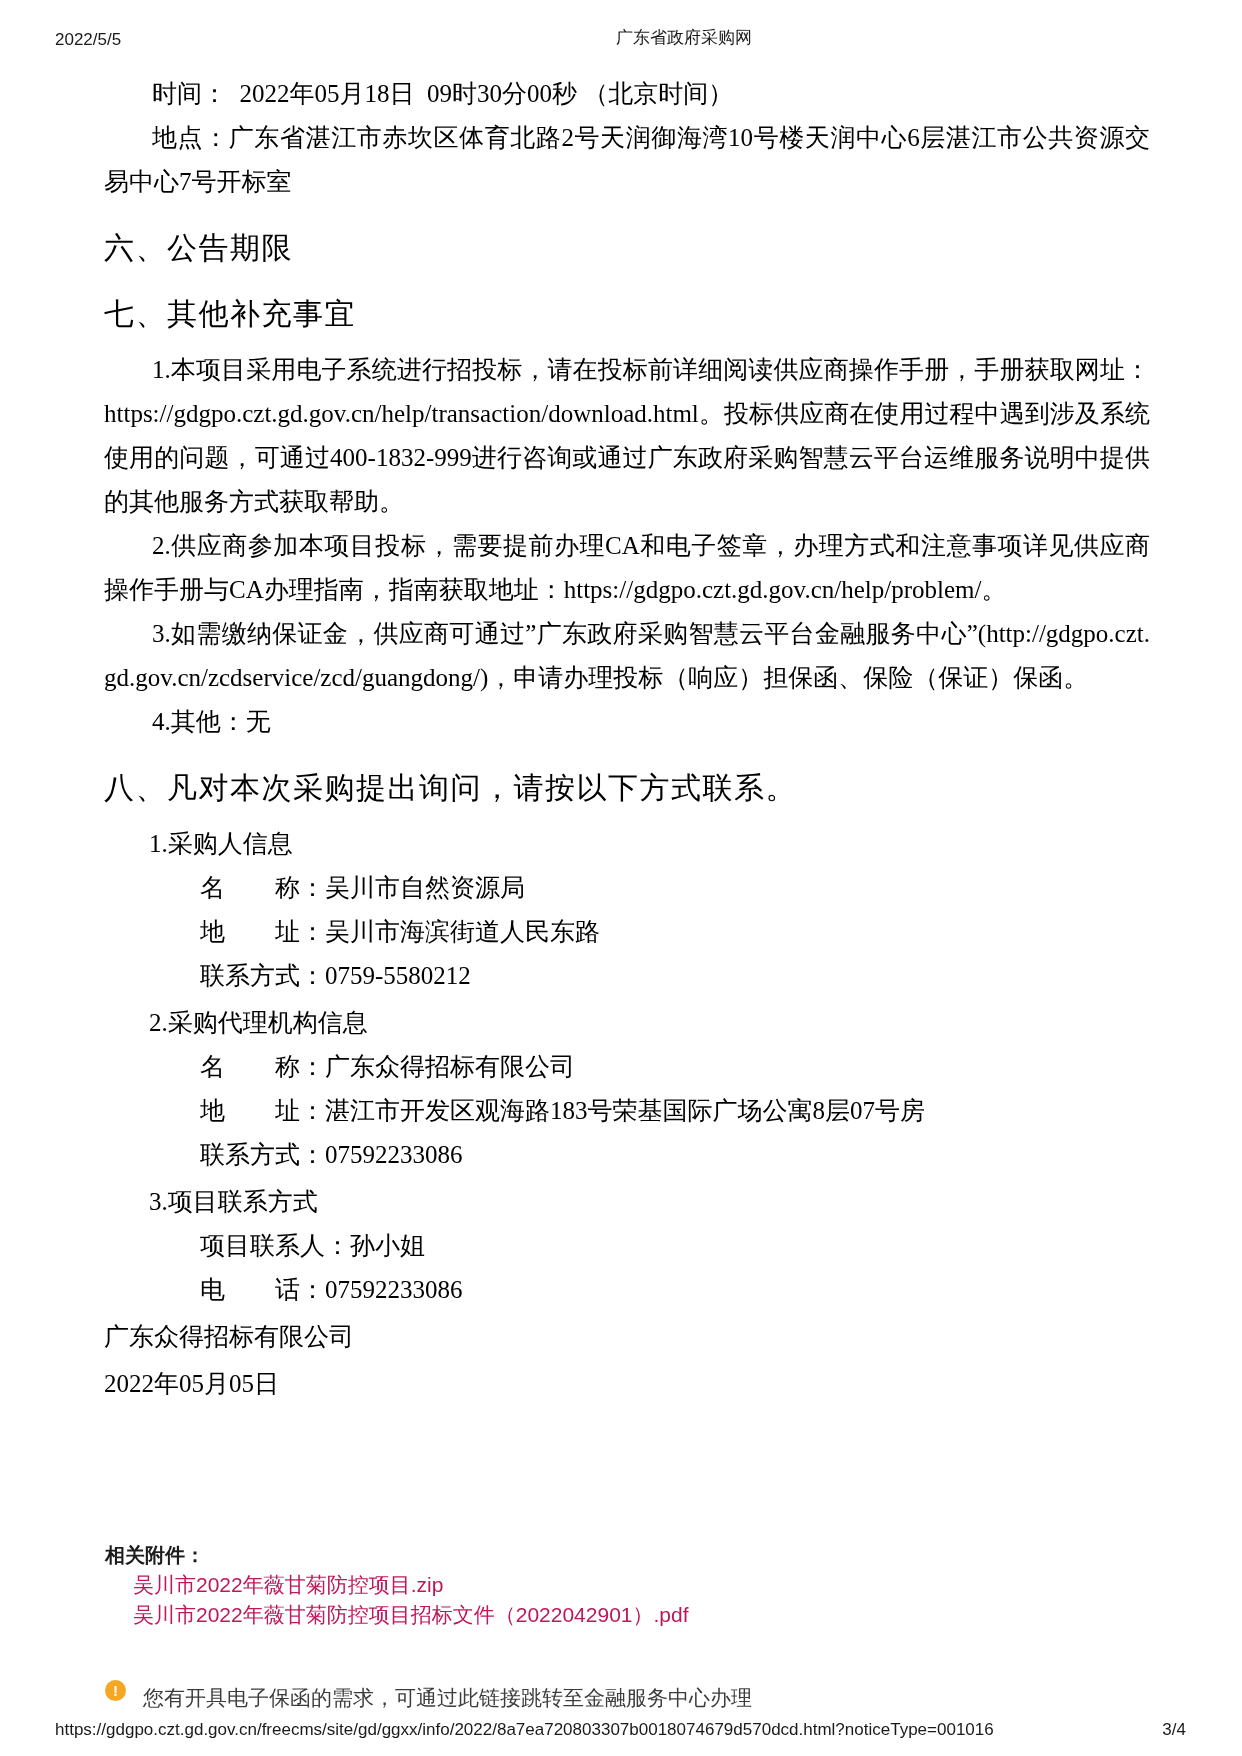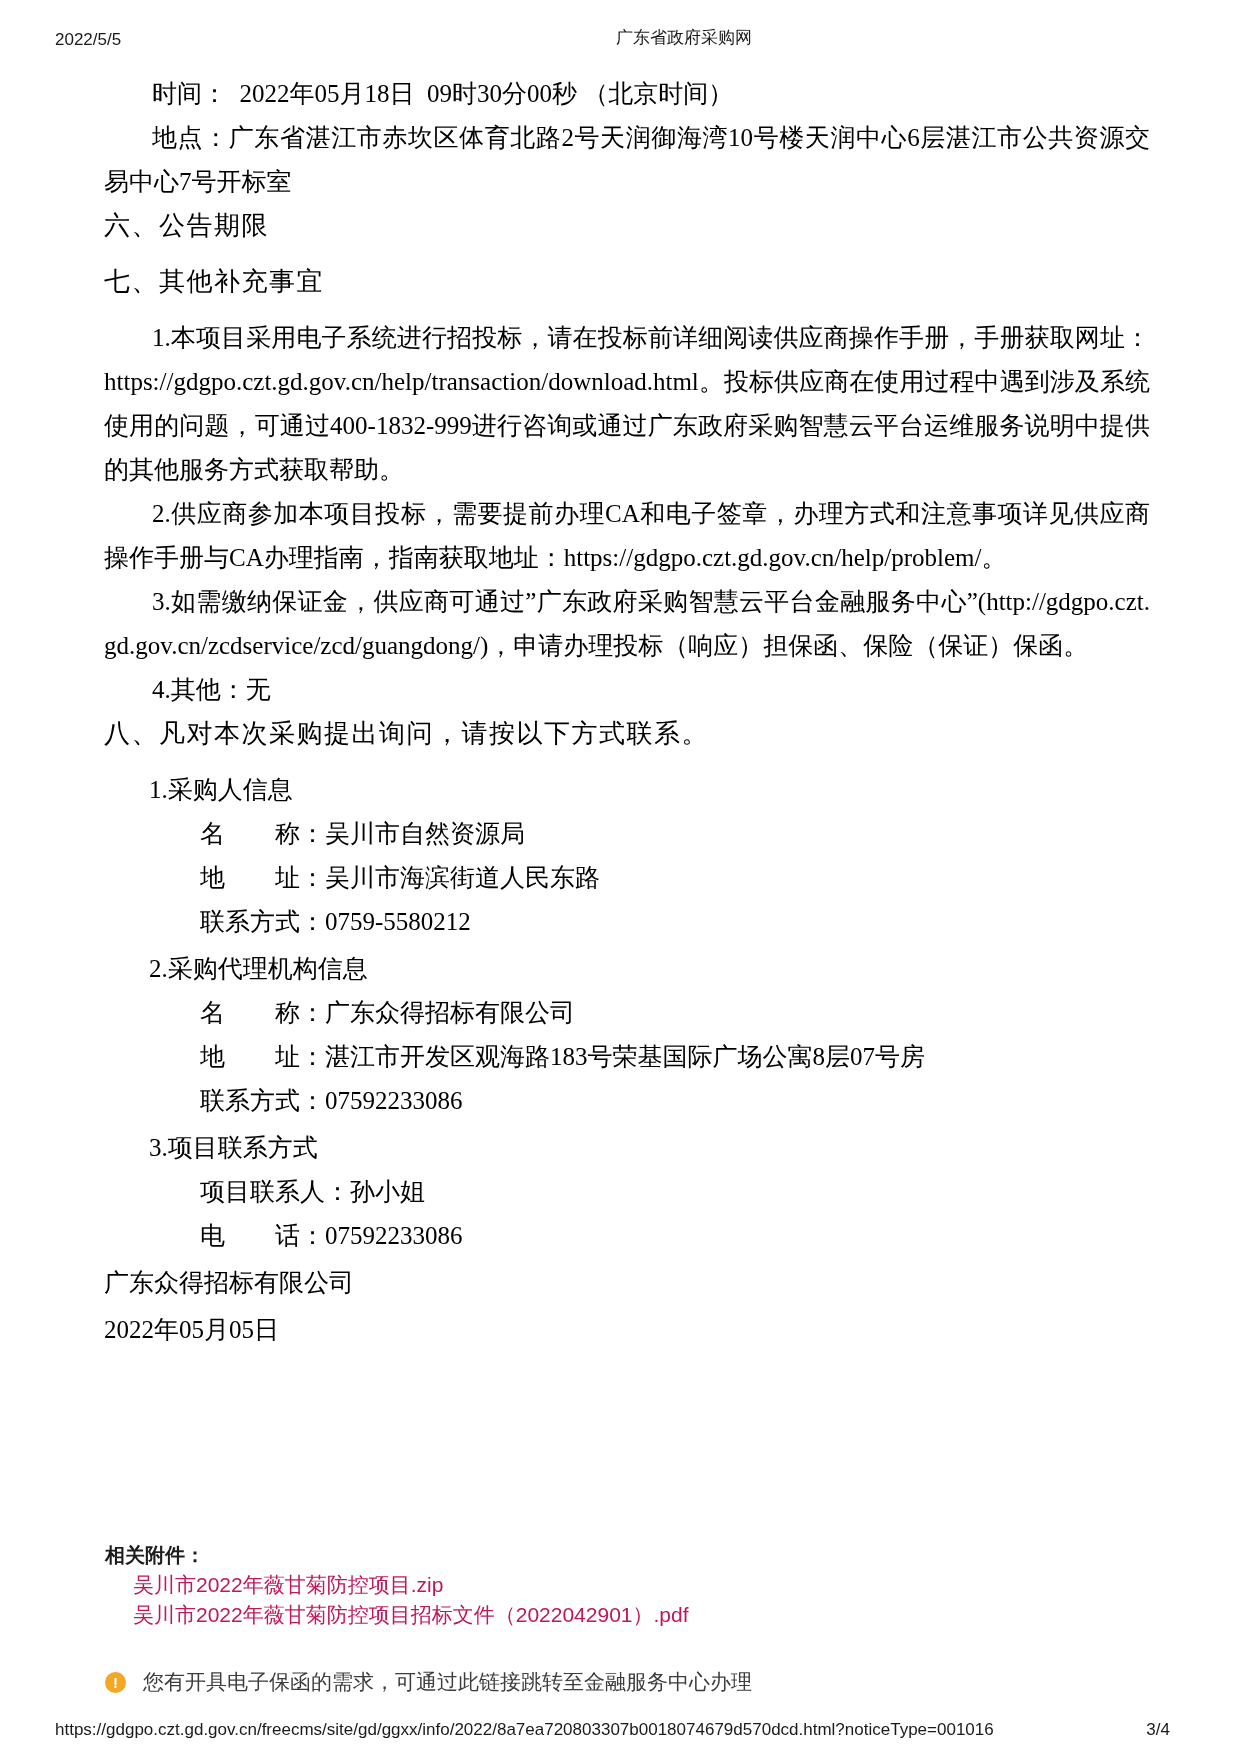--- a/index.html
+++ b/index.html
@@ -39,24 +39,25 @@
     line-height: 44px;
     color: #000;
   }
   .doc p.para {
     text-indent: 48px;
     text-align: justify;
     word-break: break-all;
     white-space: pre-wrap;
   }
   .doc h2.sec-heading {
-    font-size: 26px;
+    font-size: 30px;
     font-weight: normal;
     letter-spacing: 1.5px;
     line-height: 44px;
+    margin-top: 22px;
     margin-bottom: 12px;
   }
   .contact-group { margin-top: 3px; }
   .contact-group .grp-label { text-indent: 45px; }
   .contact-group .field { margin-left: 96px; }
   .signature { text-align: left; padding-right: 112px; line-height: 47px; margin-top: 1px; }
   
   .attachments {
     position: absolute;
     top: 1540px; left: 0;
@@ -97,26 +98,27 @@
     font-size: 15px;
     font-weight: bold;
     line-height: 21px;
     text-align: center;
     flex: 0 0 21px;
   }
   .notice .notice-text {
     margin-left: 17px;
     font-size: 21px;
     color: #3c3c3c;
+    margin-top: 16px;
   }
   
   .print-footer {
     position: absolute;
     top: 1720px; left: 0; right: 0;
-    padding: 0 72px 0 55px;
+    padding: 0 56px 0 55px;
     font-family: "Liberation Sans", "DejaVu Sans", sans-serif;
     font-size: 17px;
     color: #1a1a1a;
     display: flex;
     justify-content: space-between;
   }
   .print-footer .footer-url { word-break: break-all; }
 </style>
 </head>
 <body>

